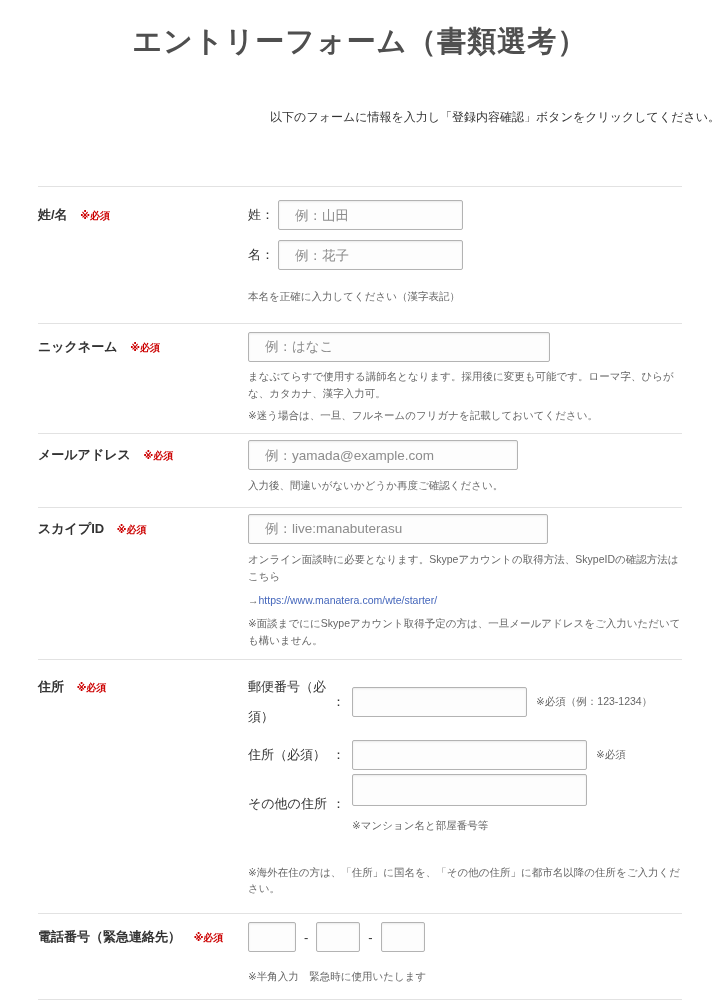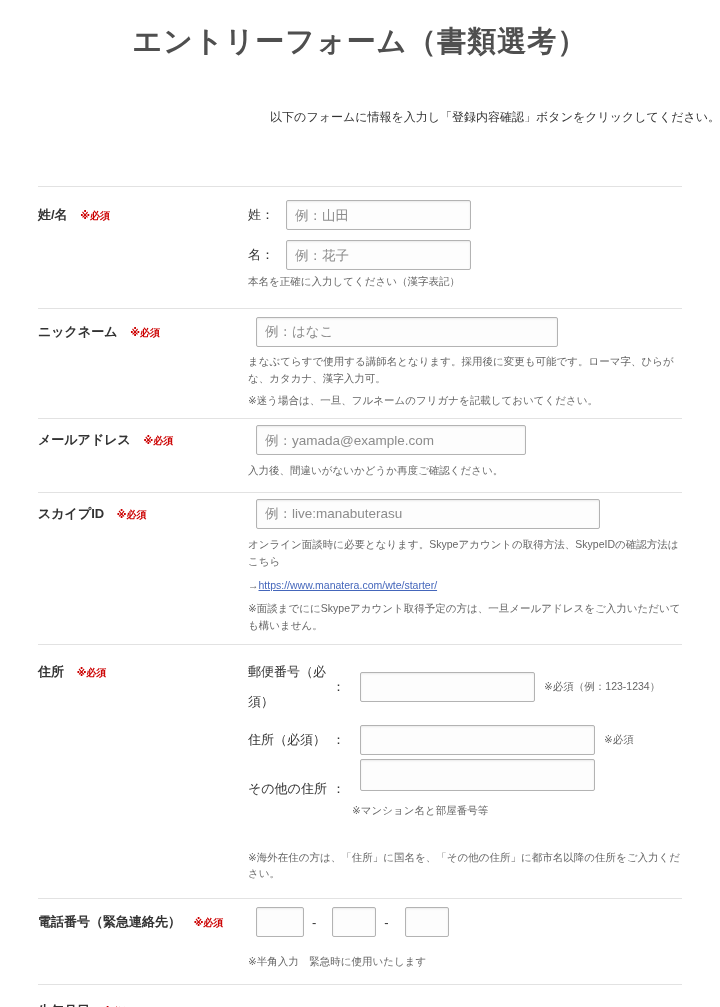--- a/index.html
+++ b/index.html
@@ -54,55 +54,54 @@
   }
   .row-content { flex: 1; min-width: 0; }
 
   input.text {
     height: 30px;
     box-sizing: border-box;
     border: 1px solid #b3b3b3;
     border-radius: 2px;
     background: #fdfdfd;
     box-shadow: inset 0 1px 2px rgba(0,0,0,0.08);
-    padding: 0 8px;
+    padding: 0 16px;
     font-size: 13.5px;
     color: #333;
     font-family: "Liberation Sans", "DejaVu Sans", sans-serif;
-    margin-left: 8px;
   }
   input.text::placeholder { color: #8c8c8c; opacity: 1; }
 
   .note {
     font-size: 10.5px;
     color: #666;
     line-height: 1.6;
   }
   .inline-label { font-size: 13px; color: #333; }
 
   
   .row-name { padding: 13px 0 18px; }
   .name-line { display: flex; align-items: center; }
   .name-line + .name-line { margin-top: 10px; }
   .name-line .inline-label { width: 30px; }
   .name-input { width: 185px; }
-  .row-name .note { margin-top: 3px; }
+  .row-name .note { margin-top: 18px; }
 
   .row-nickname { padding: 8px 0 9px; }
   .nickname-input { width: 302px; }
   .row-nickname .note { margin-top: 6px; }
 
   .row-email { padding: 6px 0 13px; }
   .email-input { width: 270px; }
   .row-email .note { margin-top: 7px; }
 
   .row-skype { padding: 6px 0 10px; justify-content: flex-end; }
-  .skype-input { width: 344px; height: 32px; }
+  .skype-input { width: 300px; height: 32px; }
   .row-skype .note { margin-top: 7px; }
-  .link { color: #4466bb; text-decoration: underline; cursor: pointer; }
+  .link { color: #4466bb; cursor: pointer; }
 
   .row-address { padding: 12px 0 16px; }
   .addr-row { display: flex; align-items: center; }
   .addr-sublabel {
     width: 84px;
     flex-shrink: 0;
     font-size: 13px;
     color: #333;
     line-height: 2.3;
   }

